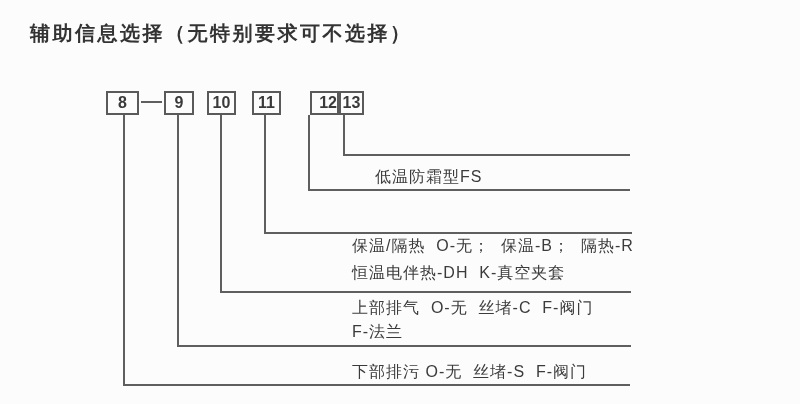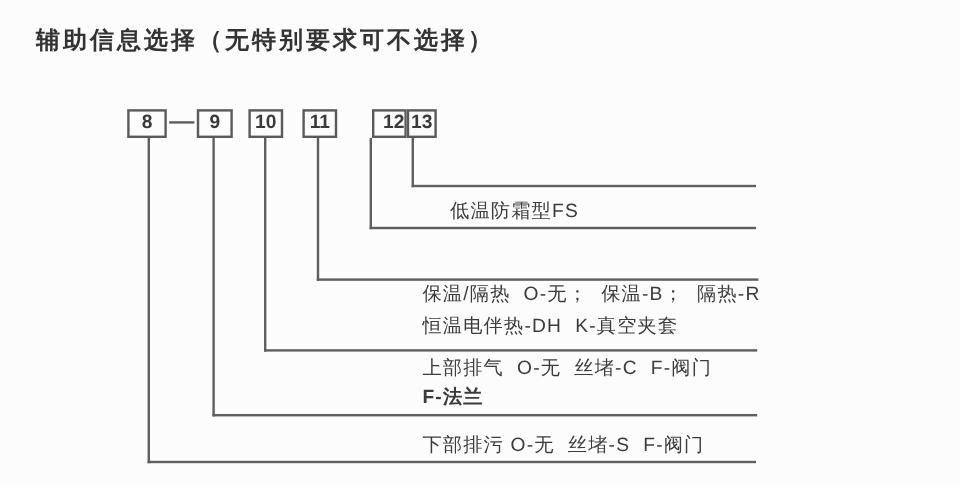--- a/index.html
+++ b/index.html
@@ -98,17 +98,17 @@
   <div class="hline" style="left:123px; top:384px; width:507px;"></div>
 
 
   <div class="row-text" style="top:167px;margin-left:23px;">低温防霜型FS</div>
 
   <div class="row-text" style="top:209px;margin-top:27px;">保温/隔热  O-无；  保温-B；  隔热-R</div>
 
   <div class="row-text" style="top:298px;">上部排气  O-无  丝堵-C  F-阀门</div>
 
   <div class="row-text" style="top:263px;">恒温电伴热-DH  K-真空夹套</div>
-  <div class="row-text" style="top:322px;font-weight:bold;">F-法兰</div>
+  <div class="row-text" style="top:322px;">F-法兰</div>
 
   <div class="row-text" style="top:362px;">下部排污 O-无  丝堵-S  F-阀门</div>
 
 </div>
 
 </body></html>

